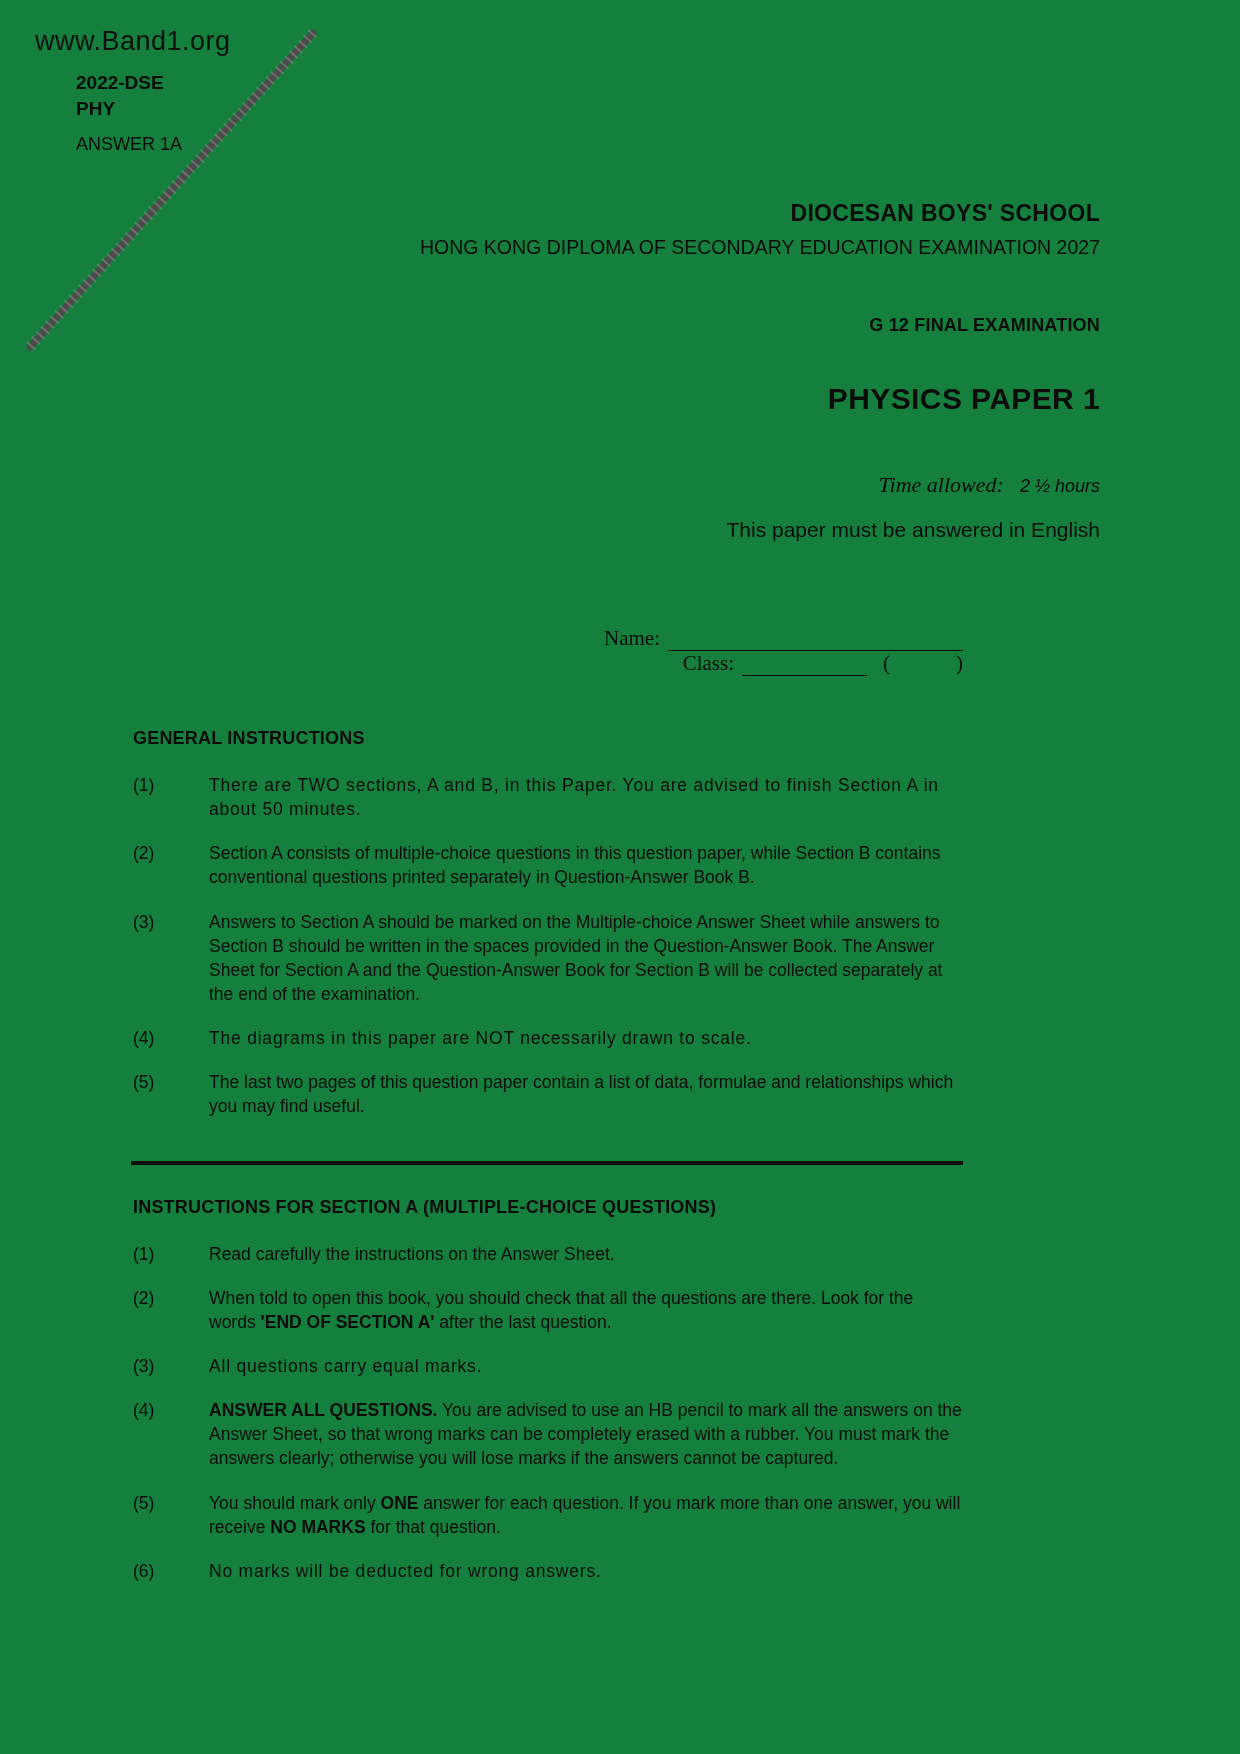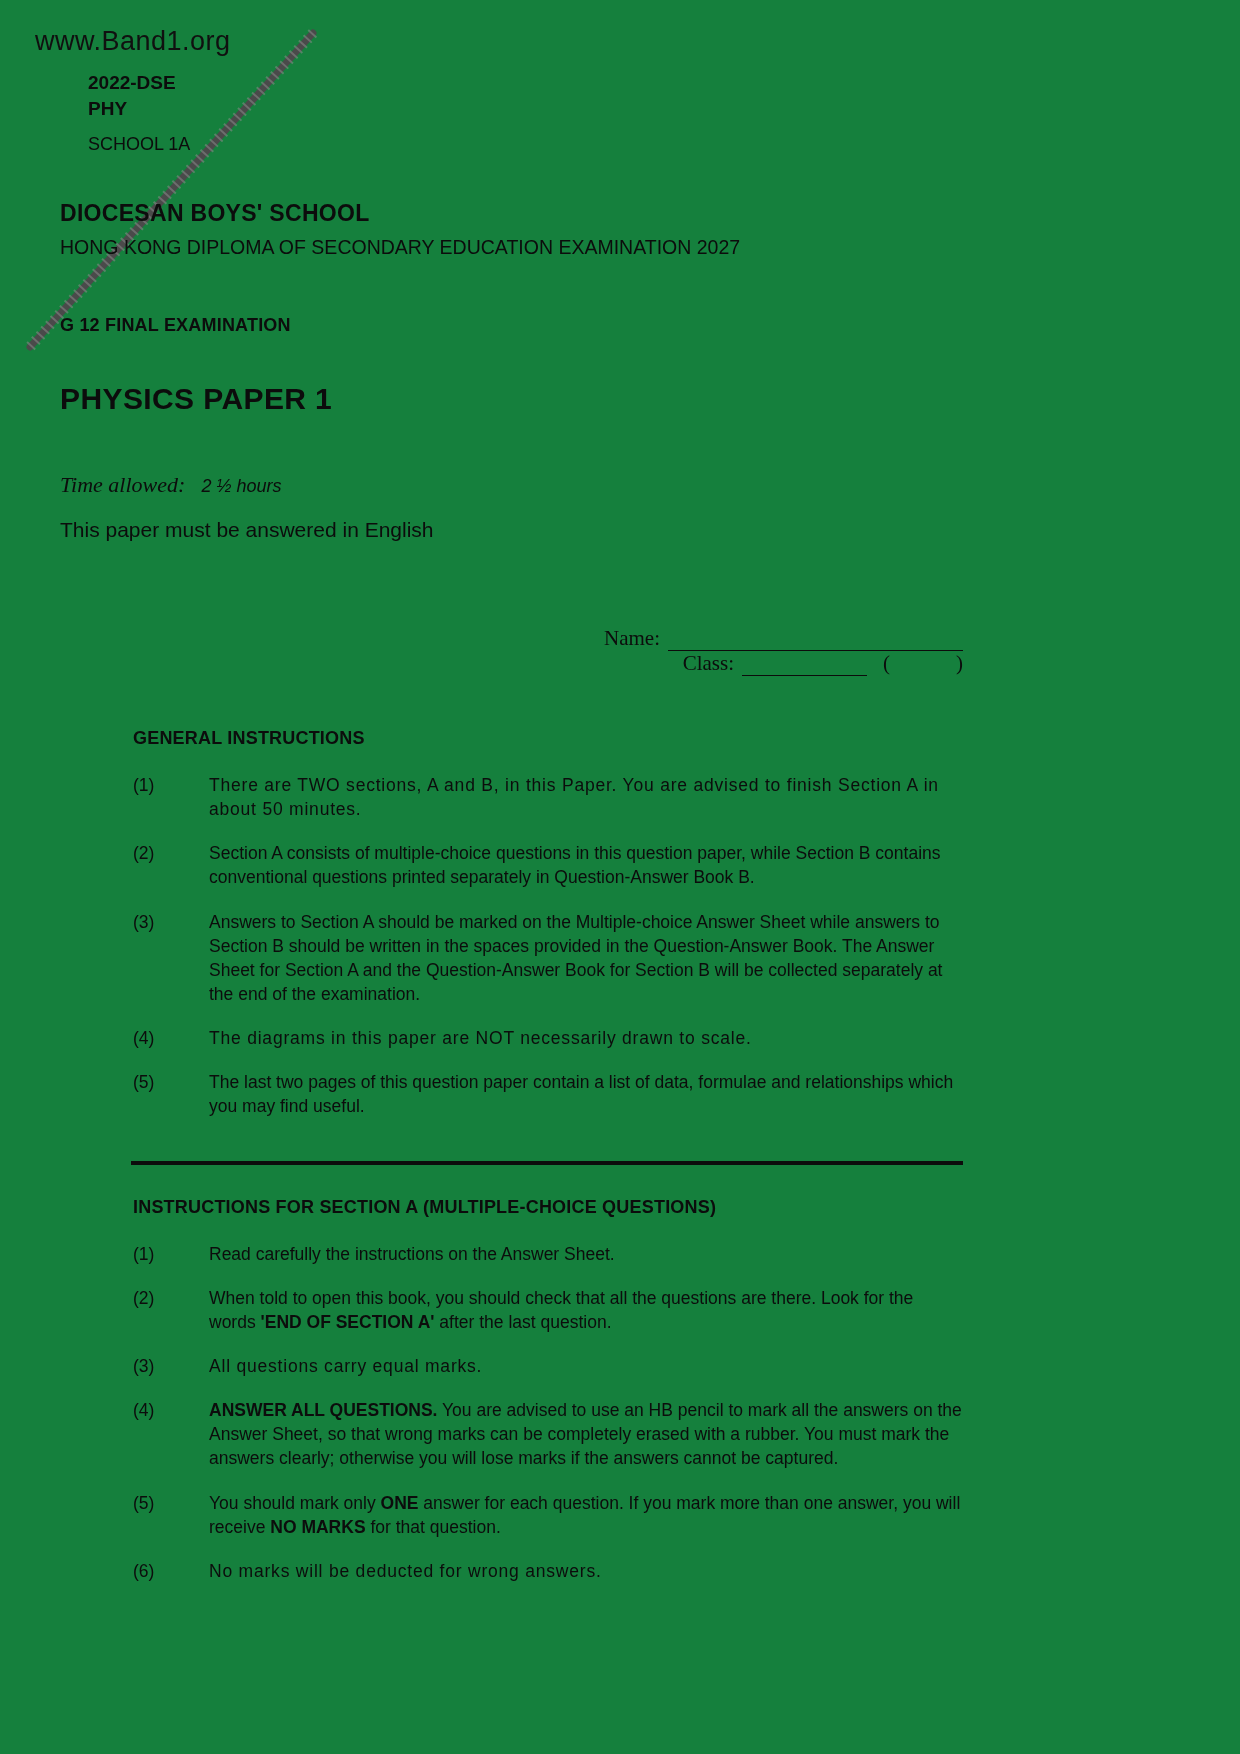--- a/index.html
+++ b/index.html
@@ -16,31 +16,31 @@
   }
   .watermark {
     position: absolute;
     top: 26px; left: 35px;
     font-size: 27px;
     letter-spacing: 0.5px;
     color: #101010;
   }
   .corner {
     position: absolute;
-    top: 70px; left: 88px;
+    top: 70px; left: 76px;
     font-size: 19px;
     line-height: 1.35;
   }
   .corner .b1 { font-weight: bold; }
   .corner .b2 { font-weight: bold; }
   .corner .p { font-weight: normal; margin-top: 11px; font-size: 18px; }
   .slash { position: absolute; top: 25px; left: 18px; width: 310px; height: 330px; }
 
   .content { position: absolute; top: 0; left: 60px; width: 1040px; }
-  .center { text-align: left; }
+  .center { text-align: right; }
 
   .school { margin-top: 200px; font-size: 23px; font-weight: bold; letter-spacing: 0.3px; }
   .board { margin-top: 9px; font-size: 19.5px; }
   .examtitle { margin-top: 56px; font-size: 18px; font-weight: bold; letter-spacing: 0.2px; }
   .papertitle { margin-top: 46px; font-size: 30px; font-weight: bold; letter-spacing: 0.4px; }
 
   .timerow { margin-top: 56px; font-size: 22px; font-style: italic; }
   .timelabel { font-family: "Liberation Serif", serif; font-size: 22px; }
   .timevalue { font-size: 18px; margin-left: 10px; }
   .langnote { margin-top: 20px; font-size: 21px; }
@@ -92,21 +92,21 @@
   <svg class="slash" viewBox="0 0 310 330" xmlns="http://www.w3.org/2000/svg">
     <line x1="295" y1="8" x2="12" y2="322" stroke="#4a4a4a" stroke-width="7" stroke-linecap="round"></line>
     <line x1="295" y1="8" x2="12" y2="322" stroke="#8a8a8a" stroke-width="11" stroke-dasharray="2 5" opacity="0.55"></line>
   </svg>
 
   <div class="watermark">www.Band1.org</div>
 
   <div class="corner">
     <div class="b1">2022-DSE</div>
     <div class="b2">PHY</div>
-    <div class="p">SCHOOL 1A</div>
+    <div class="p">ANSWER 1A</div>
   </div>
 
   <div class="content">
 
     <div class="center school">DIOCESAN BOYS' SCHOOL</div>
     <div class="center board">HONG KONG DIPLOMA OF SECONDARY EDUCATION EXAMINATION 2027</div>
     <div class="center examtitle">G 12 FINAL EXAMINATION</div>
     <div class="center papertitle">PHYSICS PAPER 1</div>
 
     <div class="center timerow">

